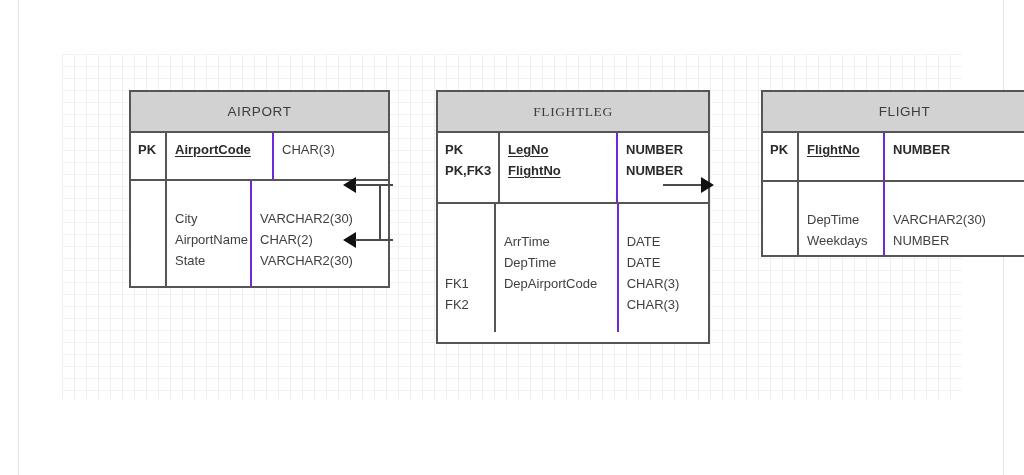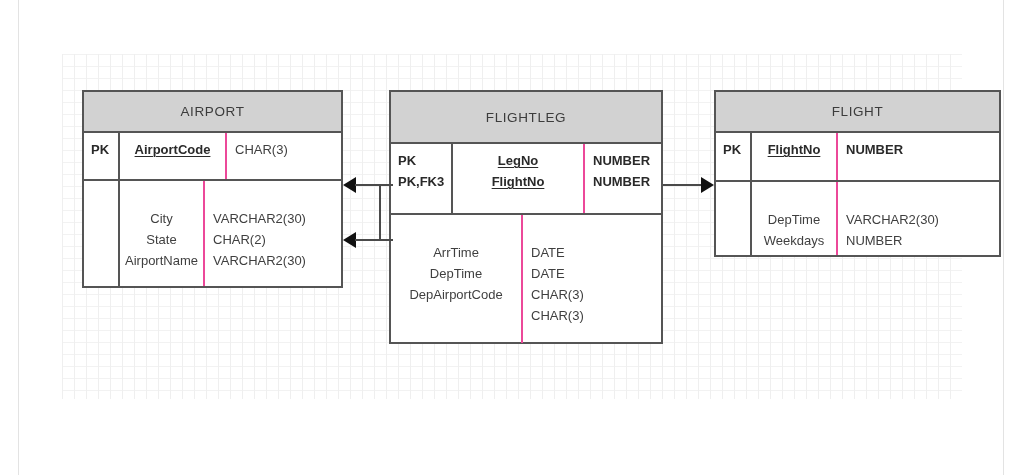--- a/index.html
+++ b/index.html
@@ -51,20 +51,21 @@
     pointer-events: none;
   }
 
   
   .entity {
     position: absolute;
     box-sizing: border-box;
     border: 2px solid #555555;
     background: #ffffff;
     z-index: 5;
+    margin-left: 47px;
   }
   .entity-header {
     box-sizing: border-box;
     background: #d2d2d2;
     border-bottom: 2px solid #555555;
     text-align: center;
     color: #3c3c3c;
     font-size: 13.5px;
     letter-spacing: 0.6px;
     display: flex;
@@ -84,22 +85,22 @@
     padding: 6px 0 7px 0;
     color: #3f3f3f;
     font-size: 13px;
     line-height: 21px;
   }
   .col.key-col {
     border-right: 2px solid #555555;
     padding-left: 7px;
   }
   .col.name-col {
-    border-right: 2px solid #ec4899;
-    text-align: center;
+    border-right: 2px solid #6d28d9;
+    padding-left: 8px;
   }
   .col.type-col {
     padding-left: 8px;
   }
   .row-line {
     white-space: nowrap;
     height: 21px;
   }
   .bold-row { font-weight: bold; color: #2a2a2a; }
   .underline-key {
@@ -154,51 +155,58 @@
   <div class="entity-section" style="height:105px;">
     <div class="col key-col" style="width:36px;">
       <div class="spacer-row">.</div>
       <div class="row-line"></div>
       <div class="row-line"></div>
       <div class="row-line"></div>
     </div>
     <div class="col name-col" style="width:85px;">
       <div class="spacer-row">.</div>
       <div class="row-line">City</div>
+      <div class="row-line">AirportName</div>
       <div class="row-line">State</div>
-      <div class="row-line">AirportName</div>
     </div>
     <div class="col type-col" style="width:114px;">
       <div class="spacer-row">.</div>
       <div class="row-line">VARCHAR2(30)</div>
       <div class="row-line">CHAR(2)</div>
       <div class="row-line">VARCHAR2(30)</div>
     </div>
   </div>
 </div>
 
 <div class="entity" style="left:389px; top:90px; width:274px; height:254px;">
-  <div class="entity-header" style="height:52px;">FLIGHTLEG</div>
+  <div class="entity-header" style="height:41px;font-family:Liberation Serif, serif;">FLIGHTLEG</div>
 
   <div class="entity-section pk-section" style="height:71px;">
     <div class="col key-col" style="width:62px;">
       <div class="row-line bold-row">PK</div>
       <div class="row-line bold-row">PK,FK3</div>
     </div>
-    <div class="col name-col" style="width:132px;">
+    <div class="col name-col" style="width:118px;">
       <div class="row-line bold-row underline-key">LegNo</div>
       <div class="row-line bold-row underline-key">FlightNo</div>
     </div>
     <div class="col type-col" style="width:76px;">
       <div class="row-line bold-row">NUMBER</div>
       <div class="row-line bold-row">NUMBER</div>
     </div>
   </div>
 
   <div class="entity-section" style="height:128px;">
+    <div class="col key-col" style="width:62px;">
+      <div class="spacer-row">.</div>
+      <div class="row-line"></div>
+      <div class="row-line"></div>
+      <div class="row-line">FK1</div>
+      <div class="row-line">FK2</div>
+    </div>
     <div class="col name-col" style="width:132px;">
       <div class="spacer-row">.</div>
       <div class="row-line">ArrTime</div>
       <div class="row-line">DepTime</div>
       <div class="row-line">DepAirportCode</div>
     </div>
     <div class="col type-col" style="width:96px;">
       <div class="spacer-row">.</div>
       <div class="row-line">DATE</div>
       <div class="row-line">DATE</div>

